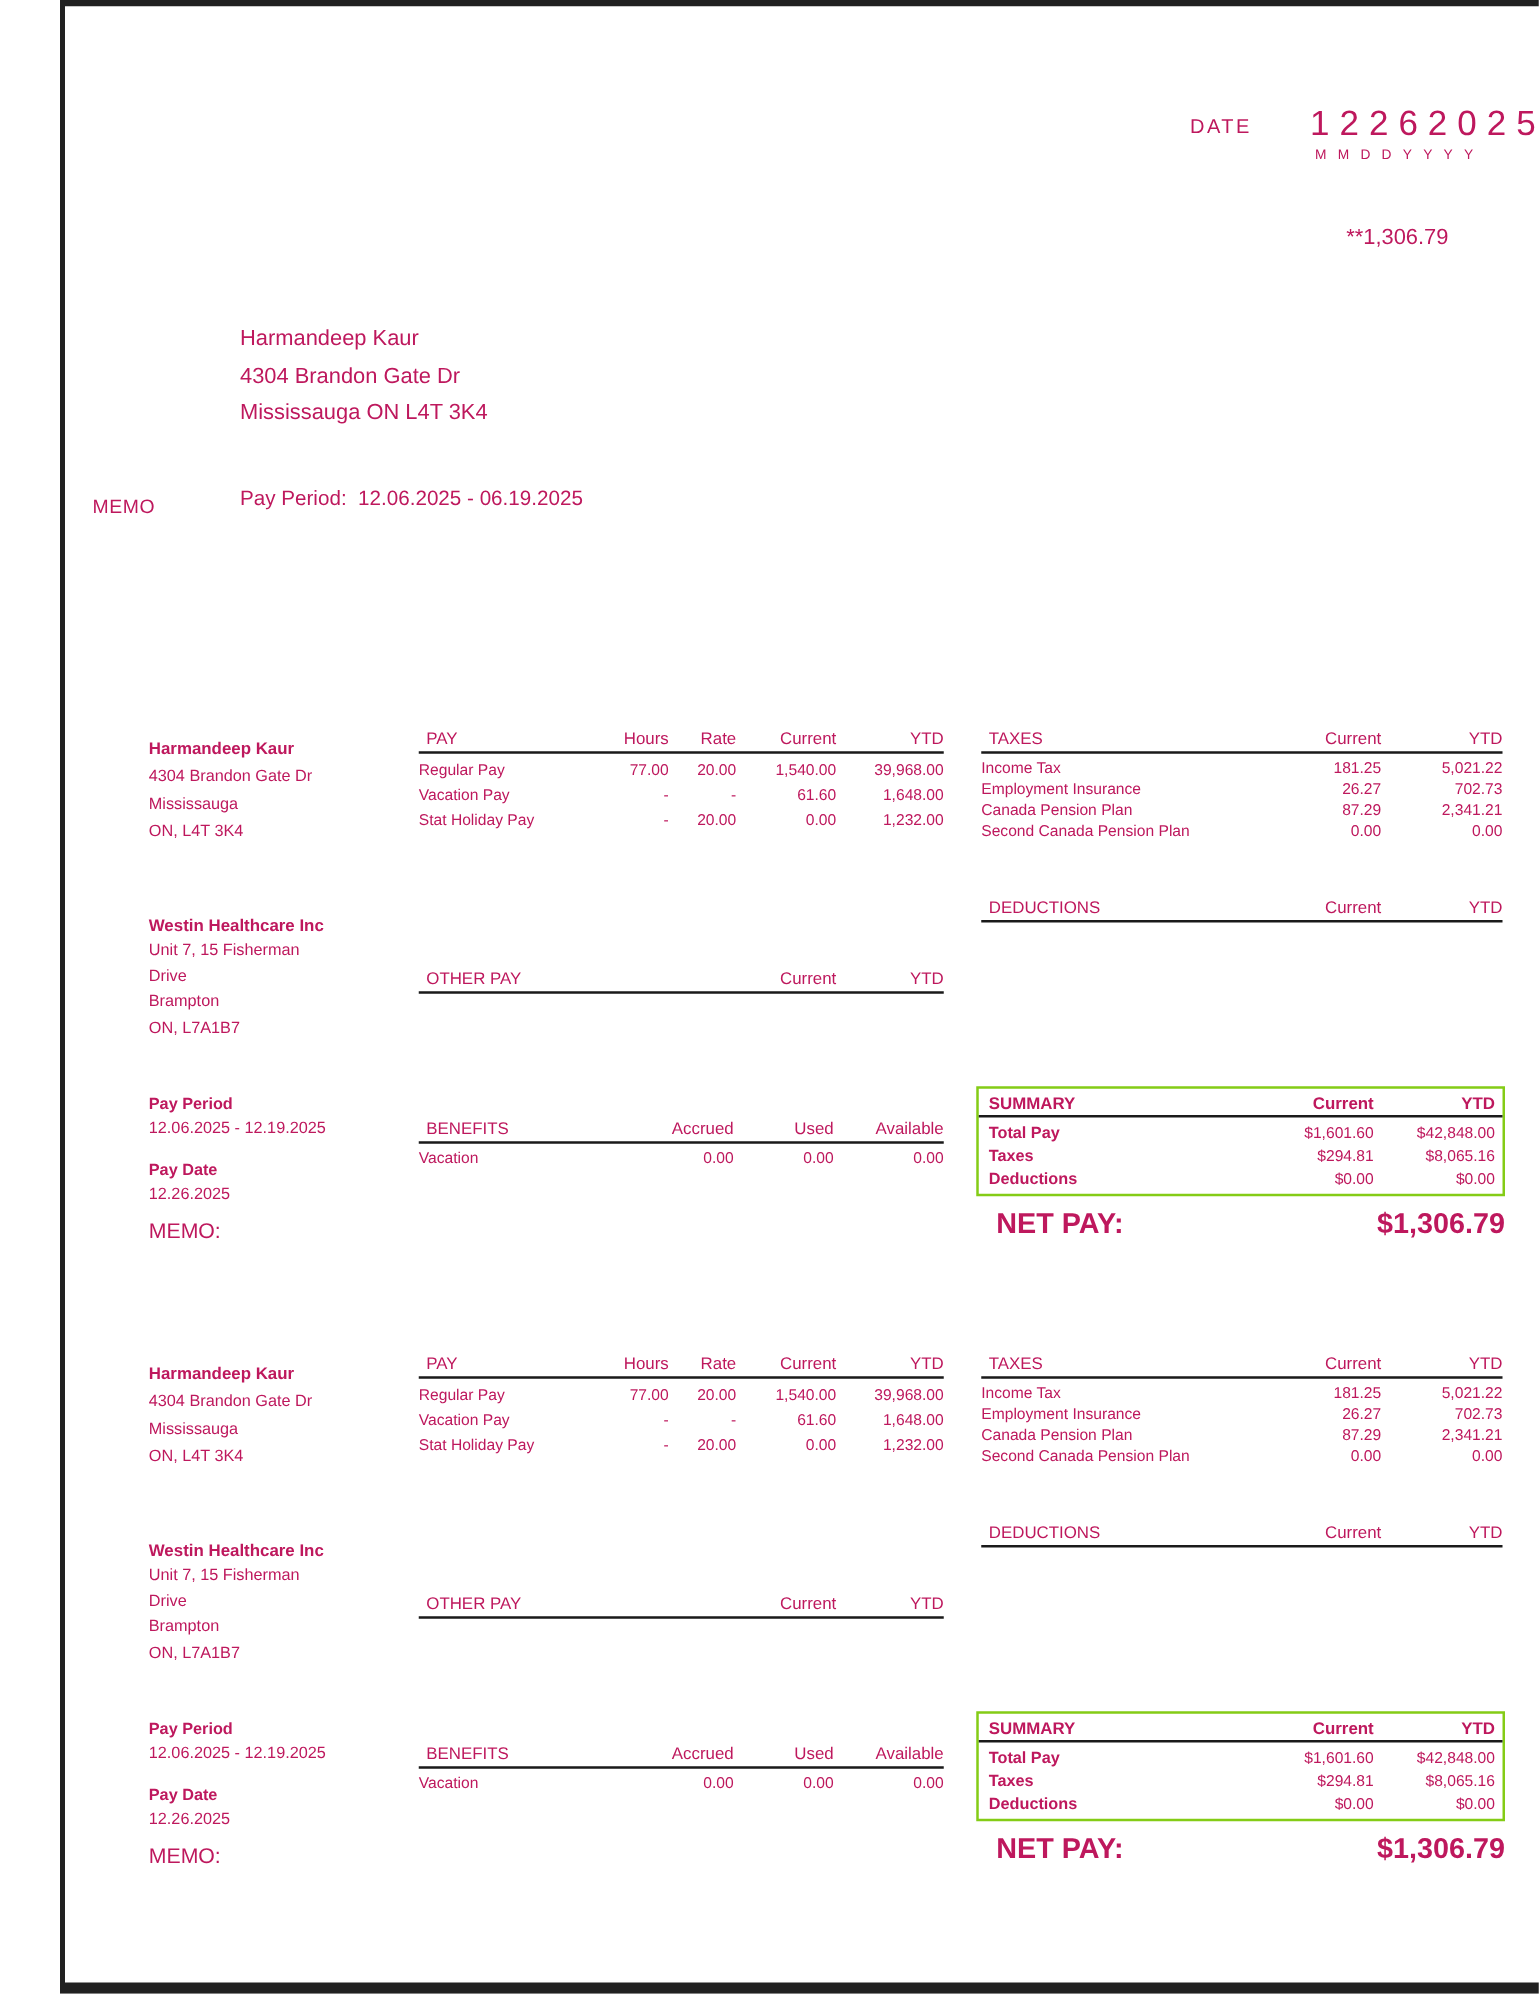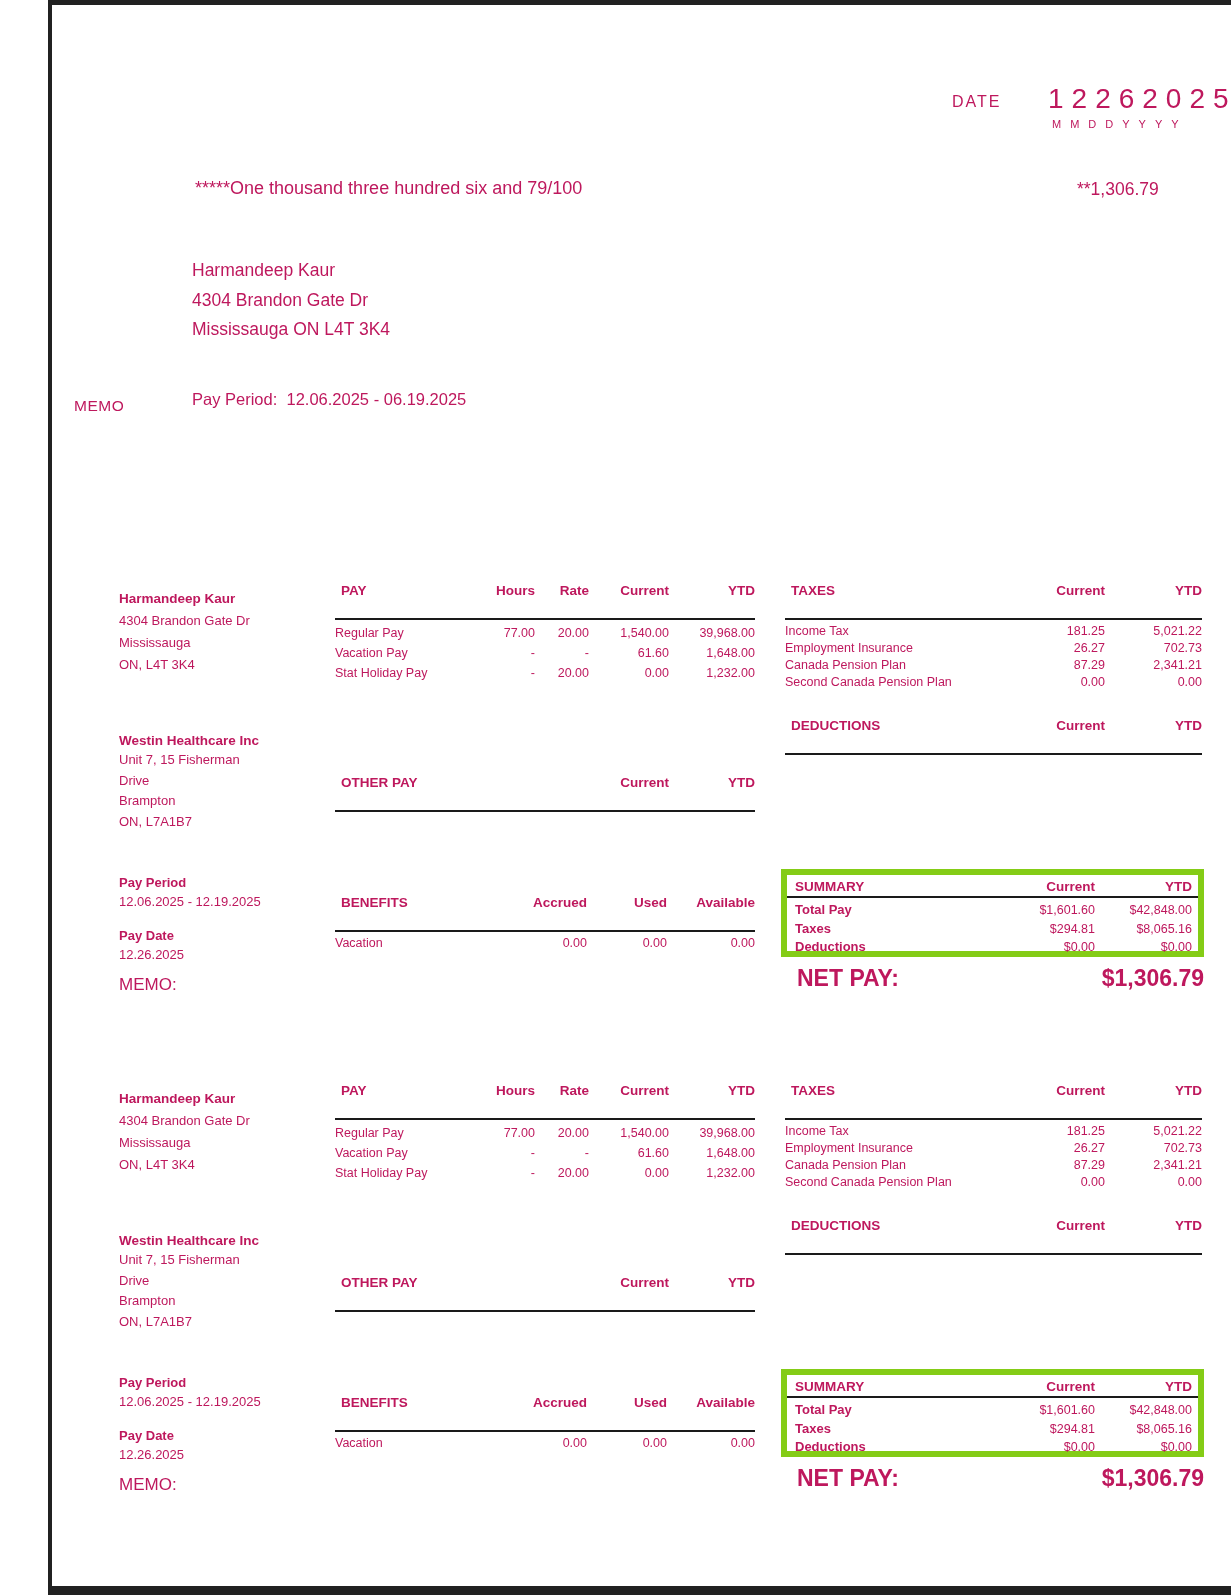--- a/index.html
+++ b/index.html
@@ -52,52 +52,51 @@
   .other-tbl{top:192px;}
   .benefits-tbl{top:312px;}
   .taxes-tbl{top:0;}
   .ded-tbl{top:135px;}
 
   .grid-pay{display:grid;grid-template-columns:1fr 80px 54px 80px 86px;}
   .grid-other{display:grid;grid-template-columns:1fr 80px 86px;}
   .grid-ben{display:grid;grid-template-columns:1fr 80px 80px 88px;}
   .grid-tax{display:grid;grid-template-columns:1fr 120px 97px;}
 
-  .thead{font-weight:bold;font-size:13.5px;border-bottom:2px solid #1a1a1a;padding-bottom:20px;}
+  .thead{font-weight:normal;font-size:13.5px;border-bottom:2px solid #1a1a1a;padding-bottom:3px;}
   .thead .title{padding-left:6px;}
   .num{text-align:right;}
   .trow{line-height:20px;}
   .trow-tight{line-height:17px;}
   .tbody{margin-top:3px;}
 
   
   .summary-box{
     position:absolute;left:729px;top:286px;width:423px;height:88px;
-    box-sizing:border-box;border:6px solid #84cc16;
+    box-sizing:border-box;border:2px solid #84cc16;
   }
   .grid-sum{display:grid;grid-template-columns:1fr 120px 97px;}
   .sum-head{font-weight:bold;font-size:13.5px;padding:4px 6px 2px 8px;border-bottom:2px solid #1a1a1a;}
   .sum-body{padding:3px 6px 0 8px;}
   .sum-row{line-height:18.5px;}
   .sum-row .name{font-weight:bold;font-size:13px;}
   .sum-row .num{font-size:12.5px;}
 
   .netpay{position:absolute;left:745px;top:382px;width:407px;display:flex;justify-content:space-between;}
   .netpay span{font-weight:bold;font-size:23px;}
 </style>
 </head>
 <body>
 
 <div class="page">
 
   <div class="abs date-label">DATE</div>
   <div class="abs date-digits">12262025</div>
   <div class="abs date-format">MMDDYYYY</div>
 
-  <div class="abs amount-words">*****One thousand three hundred six and 79/100</div>
   <div class="abs amount-value">**1,306.79</div>
 
   <div class="abs payee-block">
     <div>Harmandeep Kaur</div>
     <div>4304 Brandon Gate Dr</div>
     <div>Mississauga ON L4T 3K4</div>
   </div>
 
   <div class="abs memo-label-top">MEMO</div>
   <div class="abs pay-period-line">Pay Period:  12.06.2025 - 06.19.2025</div>

